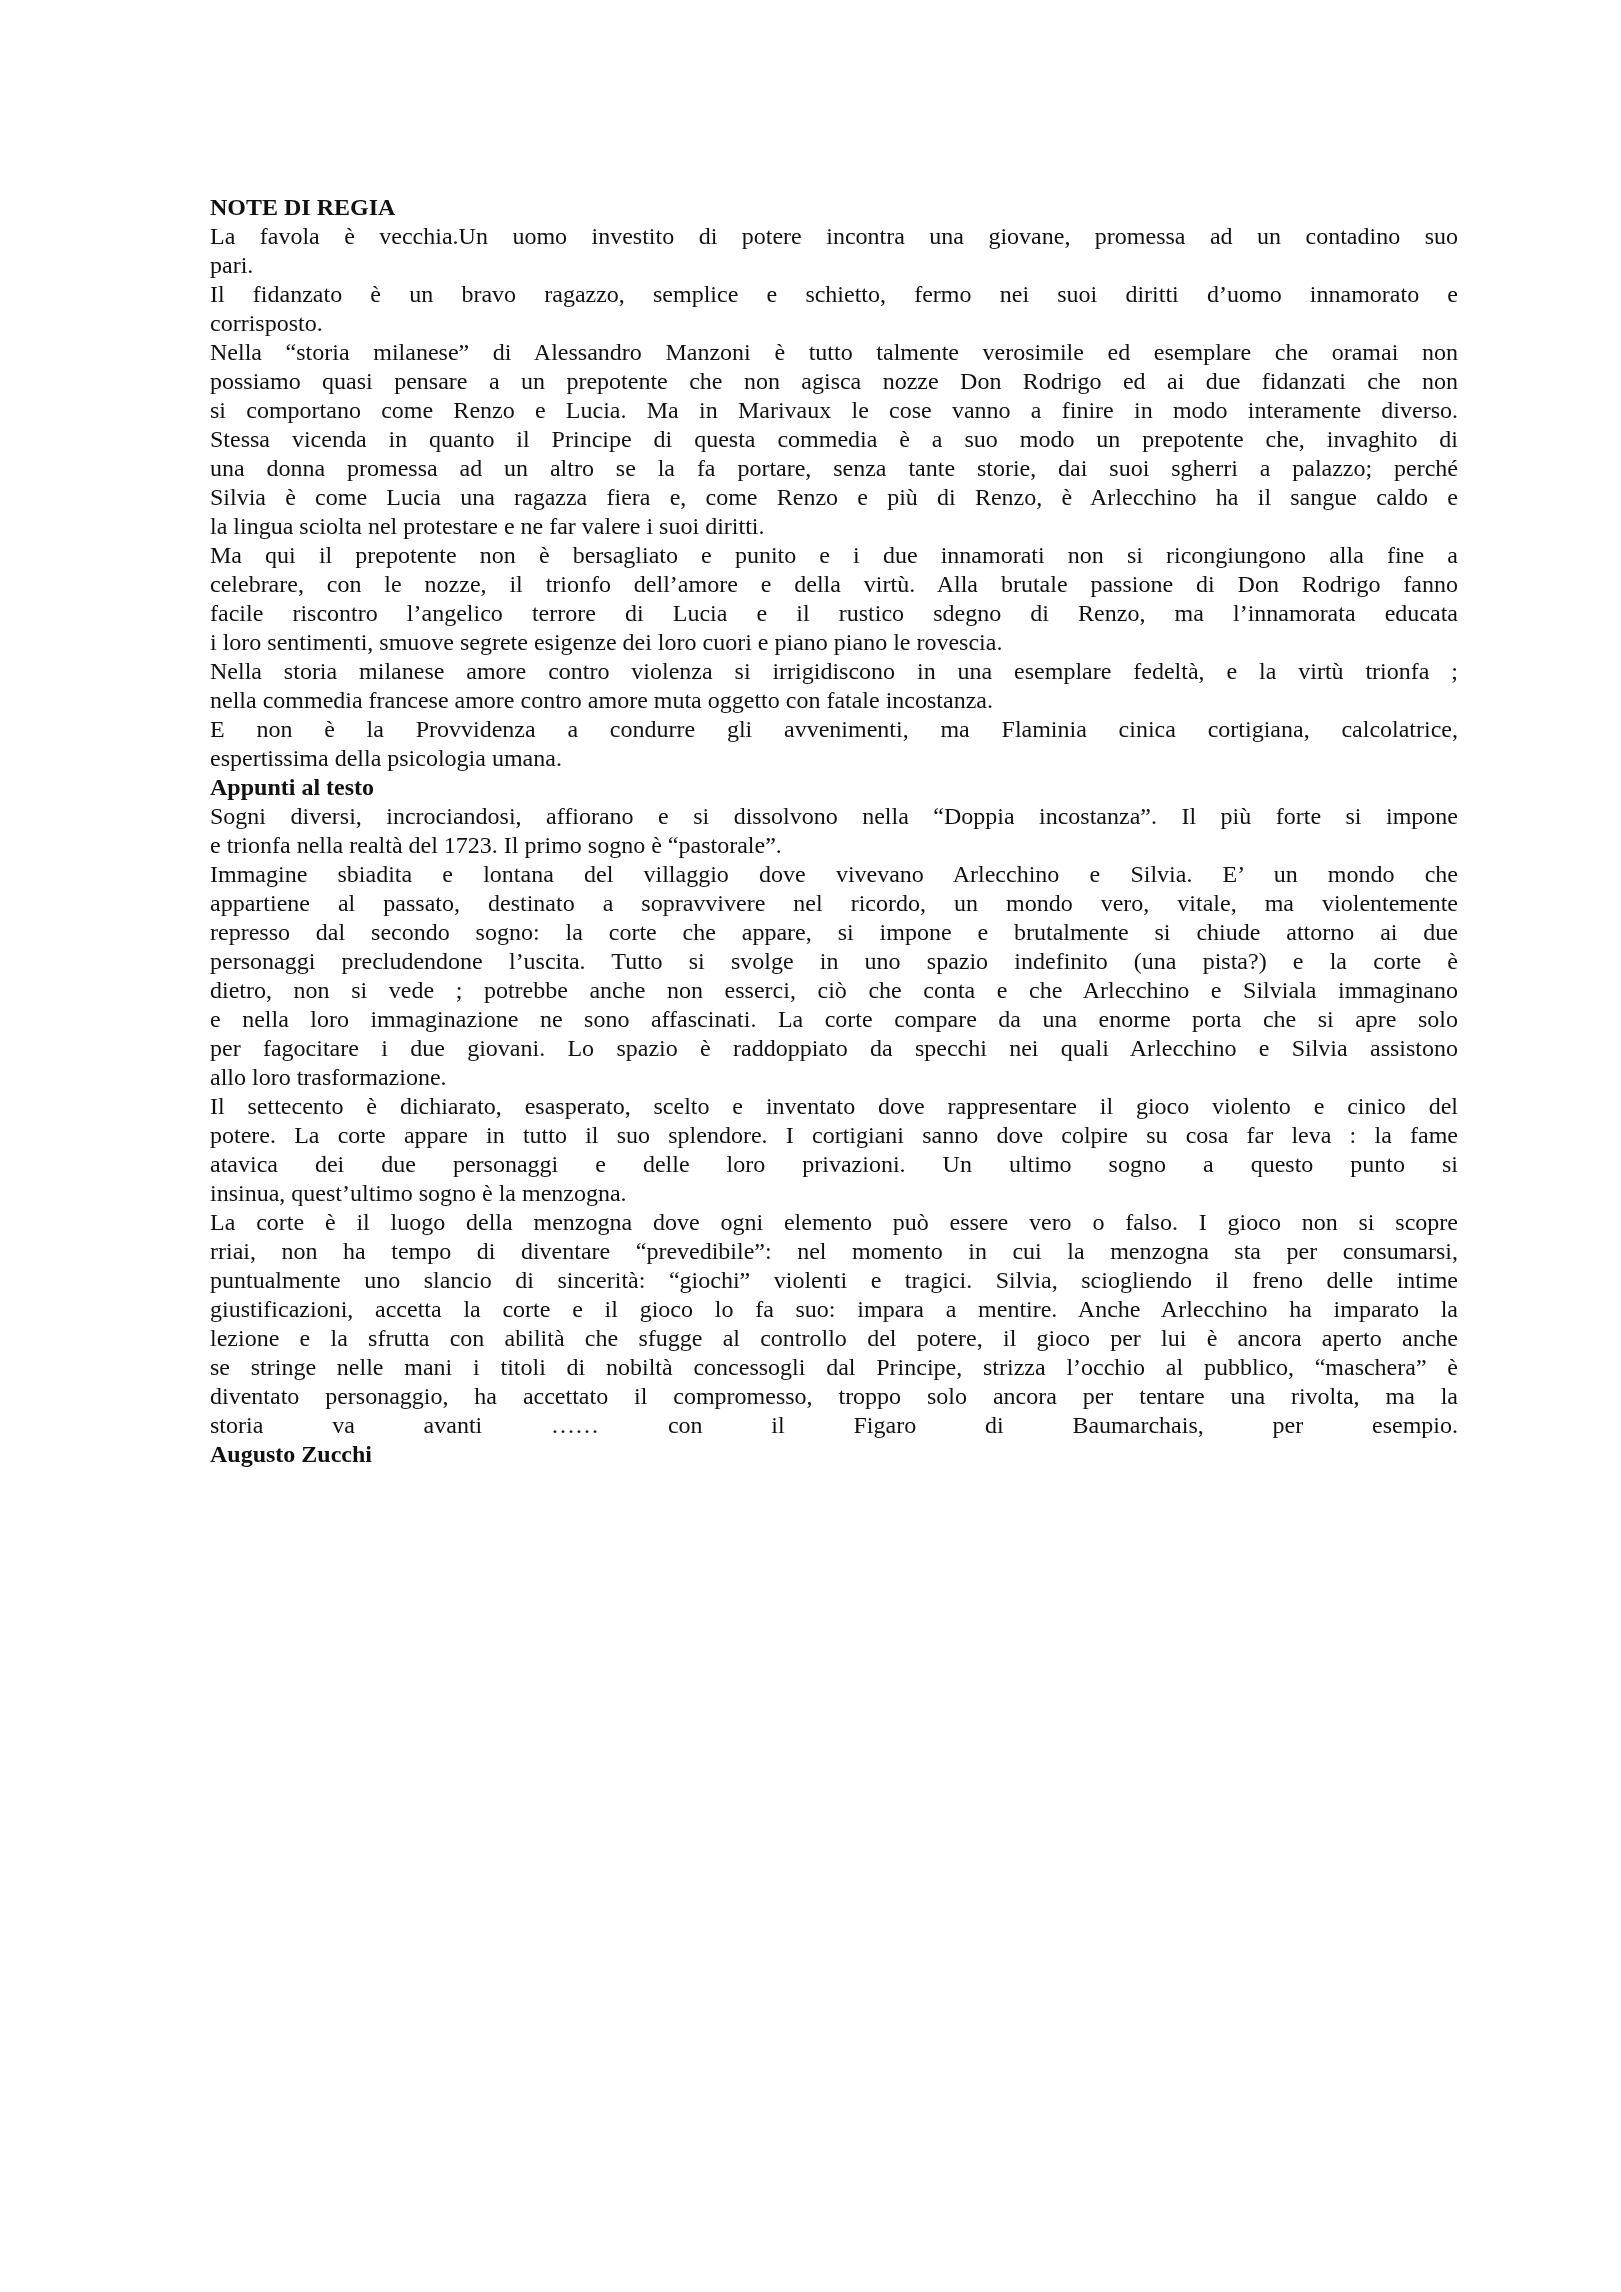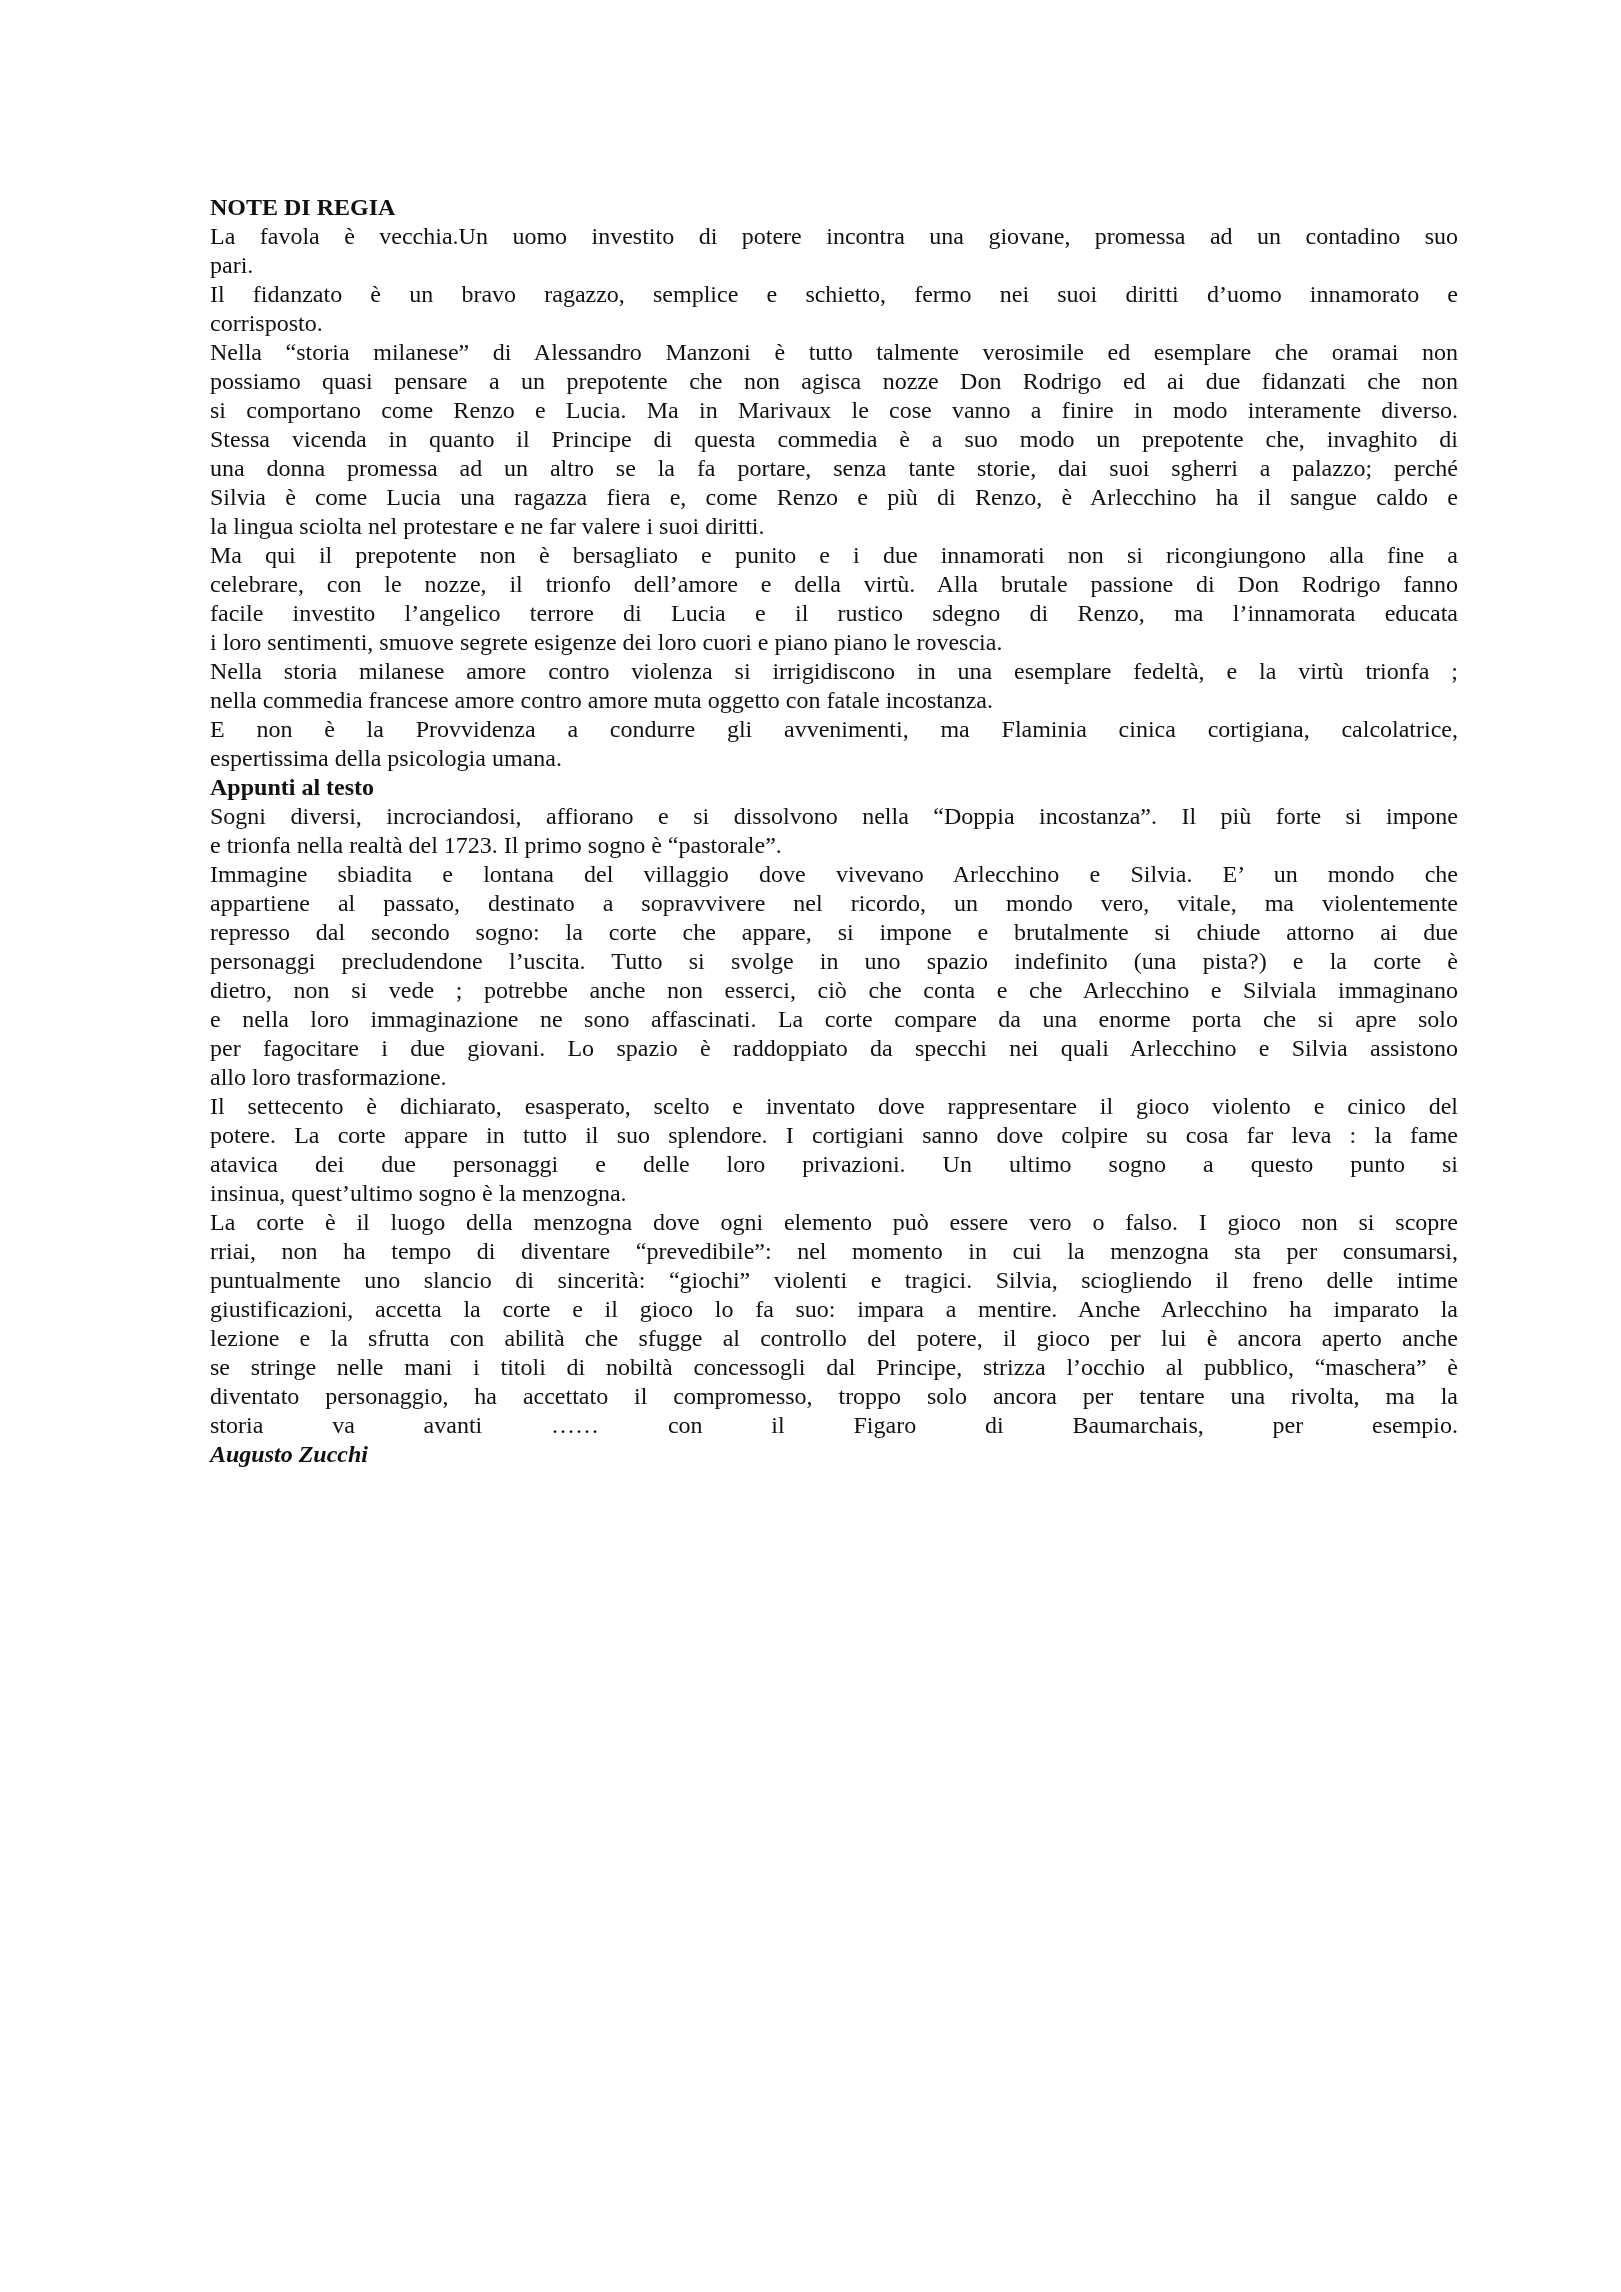--- a/index.html
+++ b/index.html
@@ -20,21 +20,21 @@
       height: 29px;
       overflow: visible;
     }
     .line.justify {
       text-align: justify;
       text-align-last: justify;
       white-space: normal;
       overflow: hidden;
     }
     .heading { font-weight: bold; }
-    .signature { font-weight: bold; font-style: italic; }
+    .signature { font-weight: bold; }
   </style>
 </head>
 <body>
 
 <div class="page">
   <div class="line heading">NOTE DI REGIA</div>
 
   <div>
     <span class="line justify">La favola è vecchia.Un uomo investito di potere incontra una giovane, promessa ad un contadino suo</span>
     <span class="line">pari.</span>
@@ -42,21 +42,21 @@
     <span class="line">corrisposto.</span>
     <span class="line justify">Nella “storia milanese” di Alessandro Manzoni è tutto talmente verosimile ed esemplare che oramai non</span>
     <span class="line justify">possiamo quasi pensare a un prepotente che non agisca nozze Don Rodrigo ed ai due fidanzati che non</span>
     <span class="line justify">si comportano come Renzo e Lucia. Ma in Marivaux le cose vanno a finire in modo interamente diverso.</span>
     <span class="line justify">Stessa vicenda in quanto il Principe di questa commedia è a suo modo un prepotente che, invaghito di</span>
     <span class="line justify">una donna promessa ad un altro se la fa portare, senza tante storie, dai suoi sgherri a palazzo; perché</span>
     <span class="line justify">Silvia è come Lucia una ragazza fiera e, come Renzo e più di Renzo, è Arlecchino ha il sangue caldo e</span>
     <span class="line">la lingua sciolta nel protestare e ne far valere i suoi diritti.</span>
     <span class="line justify">Ma qui il prepotente non è bersagliato e punito e i due innamorati non si ricongiungono alla fine a</span>
     <span class="line justify">celebrare, con le nozze, il trionfo dell’amore e della virtù. Alla brutale passione di Don Rodrigo fanno</span>
-    <span class="line justify">facile investito l’angelico terrore di Lucia e il rustico sdegno di Renzo, ma l’innamorata educata</span>
+    <span class="line justify">facile riscontro l’angelico terrore di Lucia e il rustico sdegno di Renzo, ma l’innamorata educata</span>
     <span class="line">i loro sentimenti, smuove segrete esigenze dei loro cuori e piano piano le rovescia.</span>
     <span class="line justify">Nella storia milanese amore contro violenza si irrigidiscono in una esemplare fedeltà, e la virtù trionfa ;</span>
     <span class="line">nella commedia francese amore contro amore muta oggetto con fatale incostanza.</span>
     <span class="line justify">E non è la Provvidenza a condurre gli avvenimenti, ma Flaminia cinica cortigiana, calcolatrice,</span>
     <span class="line">espertissima della psicologia umana.</span>
   </div>
 
   <div class="line heading">Appunti al testo</div>
 
   <div>

